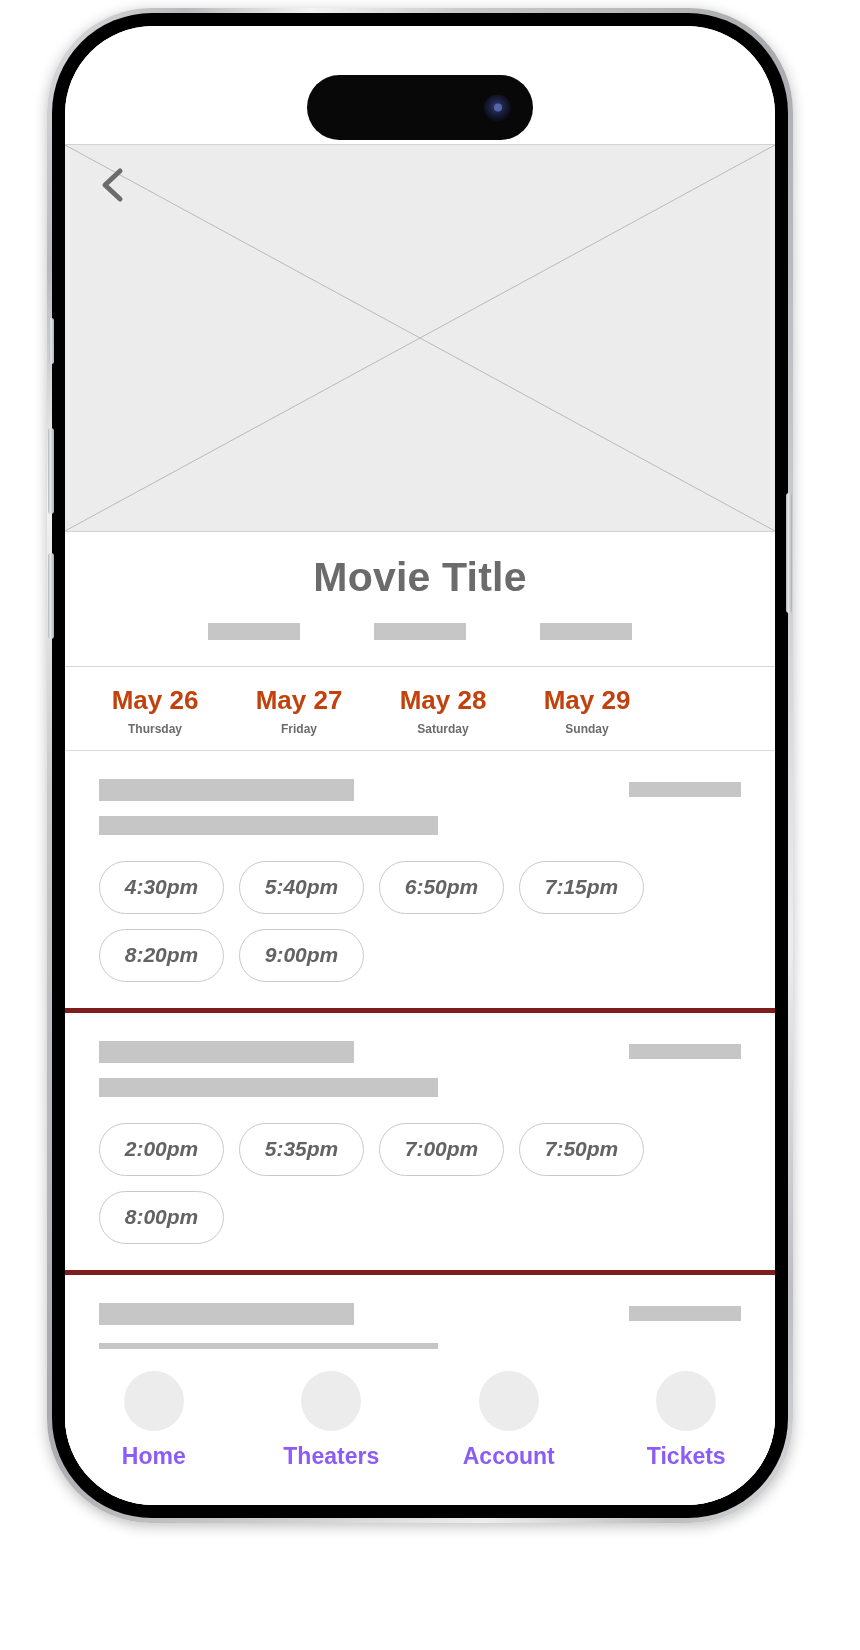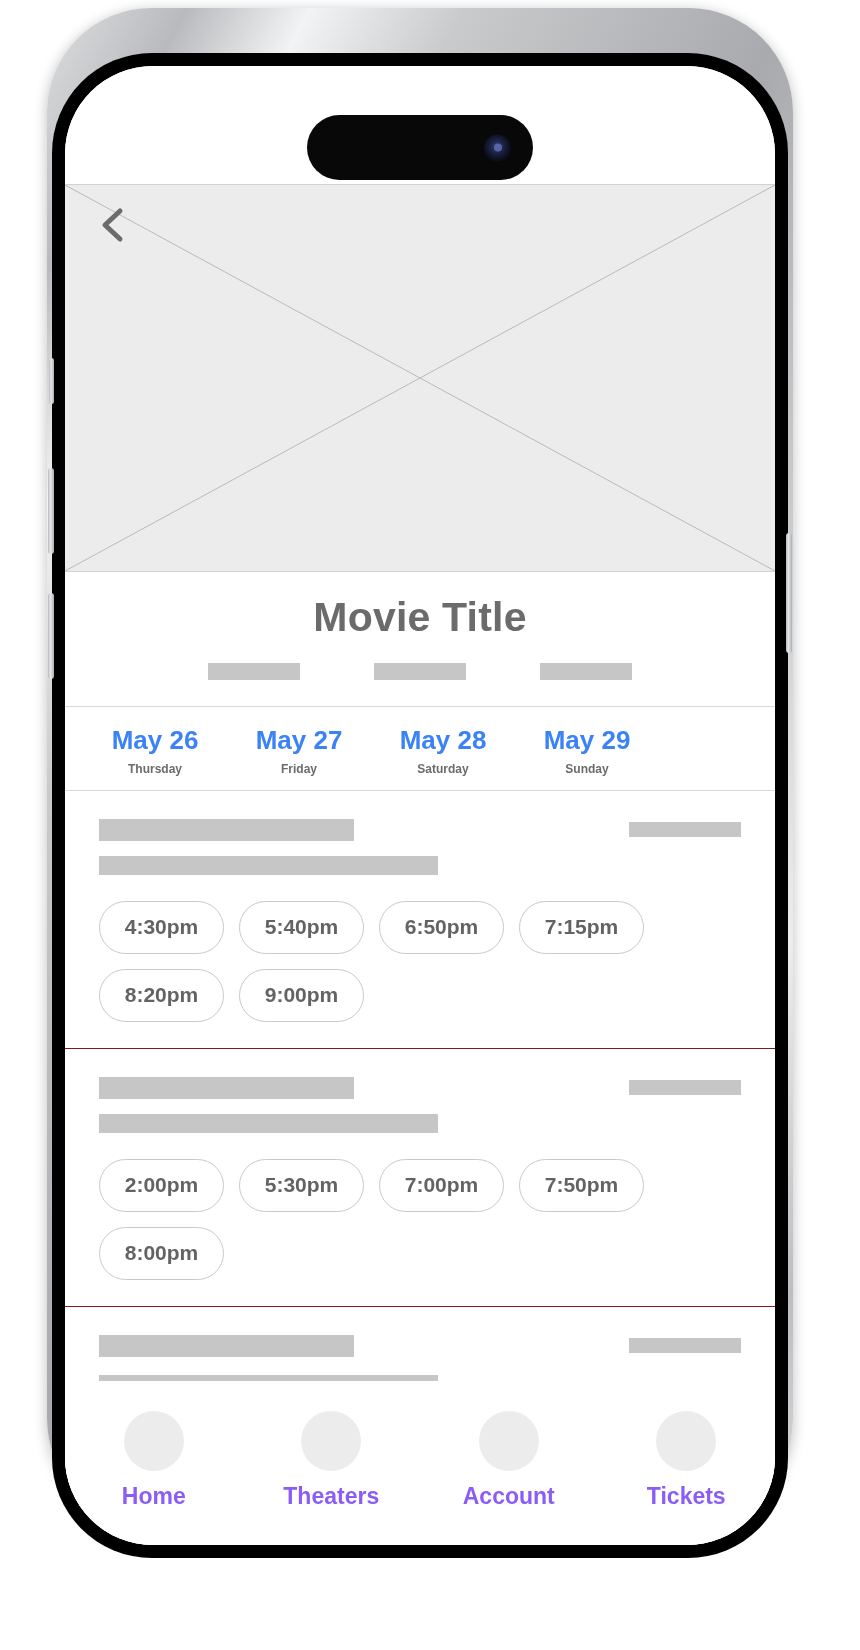--- a/index.html
+++ b/index.html
@@ -32,21 +32,20 @@
     padding: 5px;
     box-shadow: 0 3px 14px rgba(0,0,0,0.26);
   }
   .phone-inner {
     position: relative;
     width: 100%;
     height: 100%;
     border-radius: 100px;
     background: #000000;
     padding: 13px;
-    margin-top: 40px;
   }
   .screen {
     position: relative;
     width: 100%;
     height: 100%;
     border-radius: 88px;
     background: #ffffff;
     overflow: hidden;
   }
 
@@ -166,39 +165,40 @@
   }
   .date-item {
     flex: 0 0 auto;
     width: 144px;
     text-align: center;
     cursor: pointer;
   }
   .date-day {
     font-size: 26px;
     font-weight: bold;
-    color: #3b82f6;
+    color: #c2410c;
     white-space: nowrap;
   }
   .date-weekday {
     margin-top: 6px;
     font-size: 12px;
     font-weight: bold;
     color: #6b6b6b;
     white-space: nowrap;
   }
 
   
   .theater-list {
     flex: 1 1 auto;
     overflow: hidden;
   }
   .theater {
     padding: 28px 34px 26px;
-    border-bottom: 1px solid #7f1d1d;
+    border-bottom: 5px solid #7f1d1d;
+    font-style: italic;
   }
   .theater-head {
     display: flex;
     justify-content: space-between;
     align-items: flex-start;
   }
   .theater-name {
     width: 255px;
     height: 22px;
     background: #c6c6c6;
@@ -345,21 +345,21 @@
             </div>
 
             <div class="theater">
               <div class="theater-head">
                 <div class="theater-name"></div>
                 <div class="theater-dist"></div>
               </div>
               <div class="theater-addr"></div>
               <div class="times">
                 <div class="time-pill">2:00pm</div>
-                <div class="time-pill">5:30pm</div>
+                <div class="time-pill">5:35pm</div>
                 <div class="time-pill">7:00pm</div>
                 <div class="time-pill">7:50pm</div>
                 <div class="time-pill">8:00pm</div>
               </div>
             </div>
 
             <div class="theater">
               <div class="theater-head">
                 <div class="theater-name"></div>
                 <div class="theater-dist"></div>

